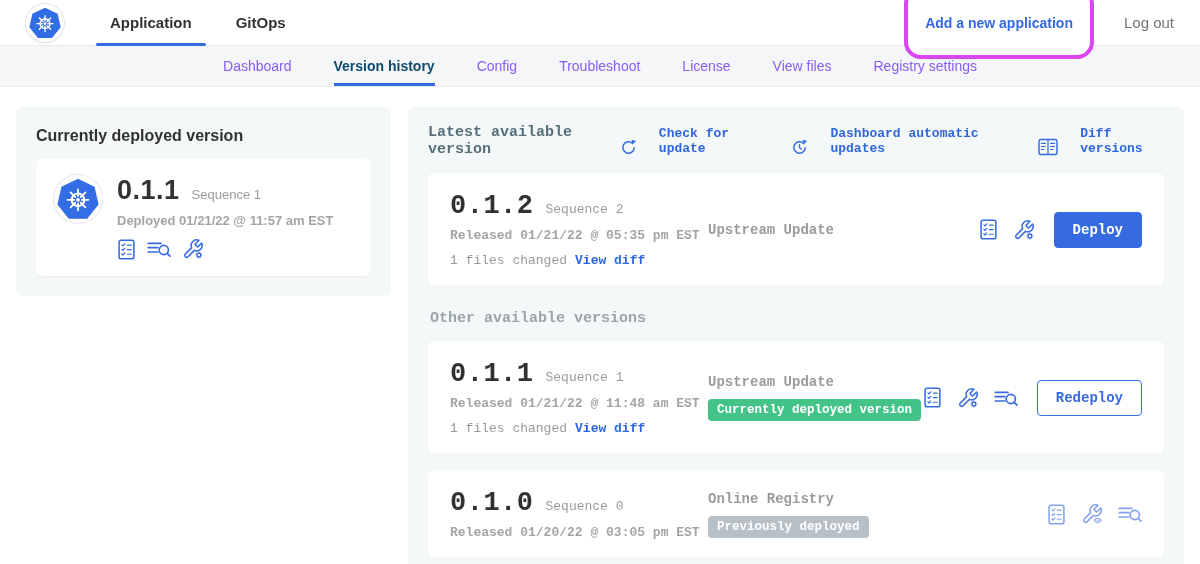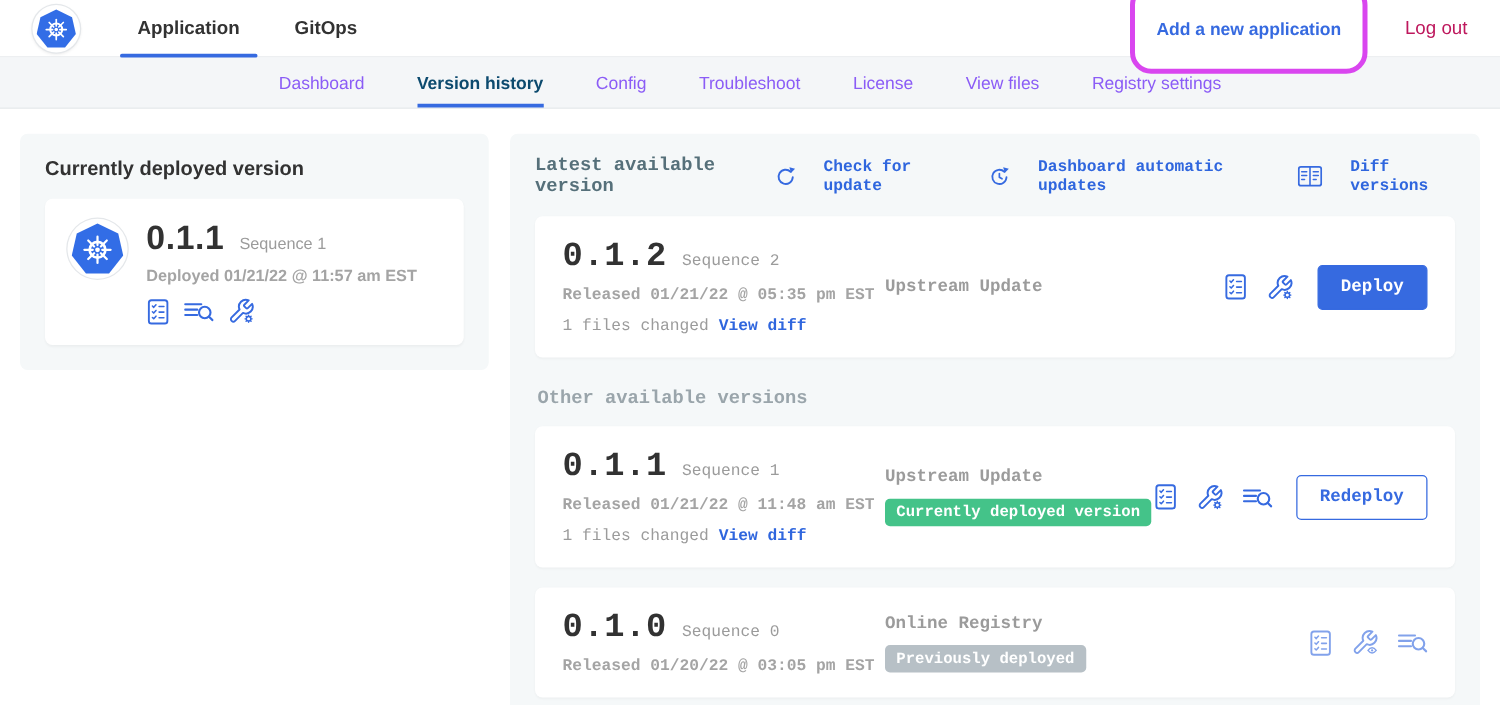--- a/index.html
+++ b/index.html
@@ -15,21 +15,21 @@
   .logo-wrap svg { width:32px; height:32px; }
   .htabs { display:flex; height:100%; }
   .htab { position:relative; display:flex; align-items:center; padding:16px 14px; margin-right:16px;
     font-size:15px; font-weight:700; color:#323232; cursor:pointer; }
   .htab.active::after { content:""; position:absolute; left:0; right:0; bottom:-1px; height:3px;
     background:#366ae0; border-radius:2px; }
   .hspacer { flex:1; }
   .add-btn { border:4px solid #d946ef; color:#366ae0; background:#fff; border-radius:17px;
     font-size:14px; font-weight:700; padding:24px 17px; cursor:pointer;
     font-family:inherit; }
-  .logout { margin-left:30px; font-size:15px; color:#be185d; cursor:pointer; }
+  .logout { margin-left:30px; font-size:15px; color:#737373; cursor:pointer; }
 
   
   .subnav { height:41px; background:#f4f6f8; border-bottom:1px solid #e6e9ec;
     display:flex; justify-content:center; }
   .subtab { display:flex; align-items:center; margin:0 21px; font-size:14px; color:#8b5cf6;
     border-bottom:3px solid transparent; padding-top:3px; cursor:pointer; white-space:nowrap; }
   .subtab.active { color:#0c4a6e; font-weight:700; border-bottom-color:#366ae0; }
 
   
   .main { display:flex; align-items:flex-start; padding:20px 16px; gap:17px; }
@@ -48,21 +48,21 @@
   .gray-date { font-size:13px; color:#a4a4a4; font-weight:600; margin:7px 0 10px; }
   .icon-row { display:flex; align-items:center; gap:11px; color:#366ae0; }
   .icon { display:inline-flex; cursor:pointer; color:#366ae0; }
   .icon svg { display:block; }
   .icon.muted { opacity:.62; }
 
   .right-panel { flex:1; padding:15px 20px 20px;font-family:Liberation Mono, monospace; }
   .rp-head { display:flex; align-items:center; justify-content:space-between; margin:2px 0 15px; }
   .rp-title { font-size:15px; font-weight:700; color:#56707a; }
   .rp-actions { display:flex; align-items:center; gap:28px; }
-  .rp-action { display:flex; align-items:center; gap:22px; color:#2f66de; font-size:13px;
+  .rp-action { display:flex; align-items:flex-end; gap:22px; color:#2f66de; font-size:13px;
     font-weight:700; cursor:pointer; }
   .other-title { font-size:15px; font-weight:600; color:#9aa5ab; margin:24px 2px 14px; }
 
   .vrow { background:#fff; border-radius:6px; box-shadow:0 1px 2px rgba(0,0,0,.04);
     padding:18px 22px; display:flex; align-items:center; }
   .v-left { width:258px; flex:0 0 258px; }
   .v-mid { flex:1; }
   .v-src { font-size:14px; font-weight:600; color:#9b9b9b; }
   .badge { display:inline-block; margin-top:9px; padding:4px 9px; border-radius:4px;
     color:#fff; font-size:12.5px; font-weight:700; }

